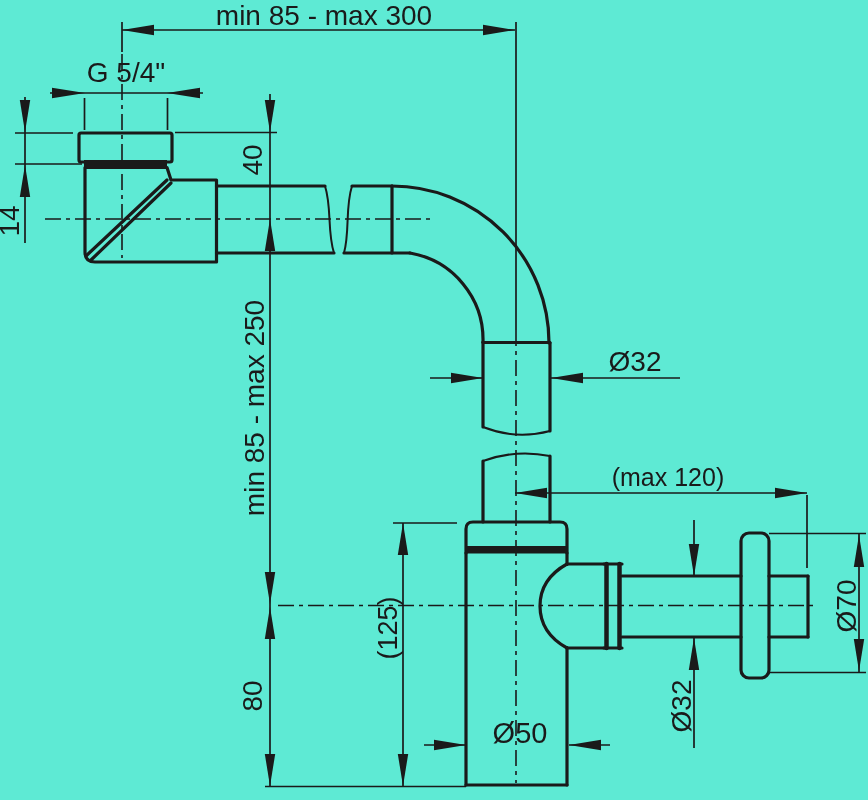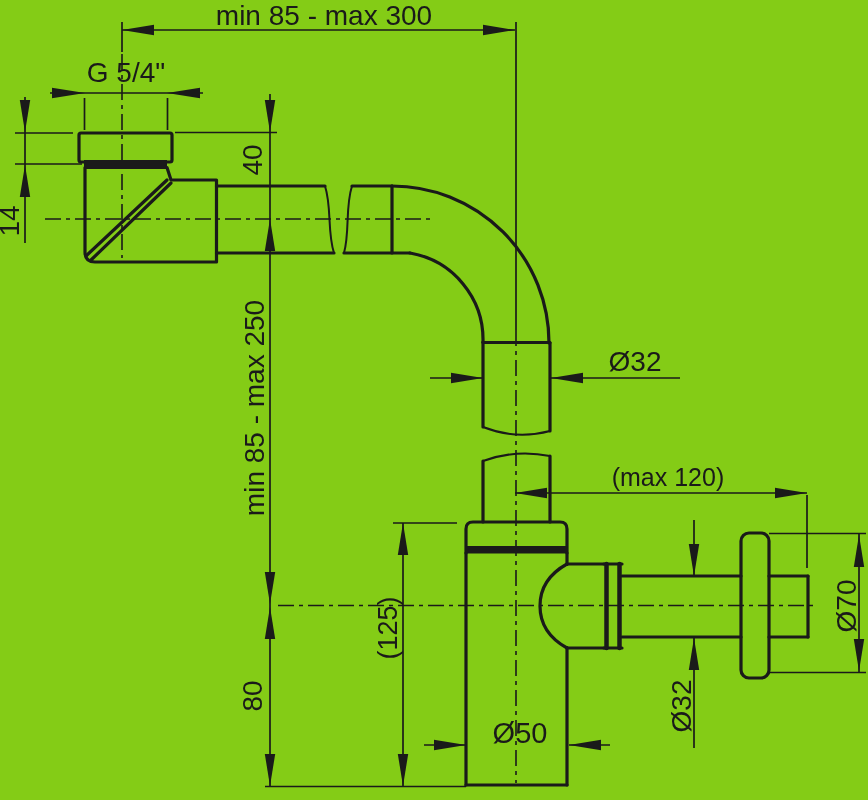--- a/index.html
+++ b/index.html
@@ -1,16 +1,16 @@
 <!DOCTYPE html>
 <html><head>
 <meta charset="utf-8">
 <style>
   html,body{margin:0;padding:0;background:#ffffff;}
-  .stage{width:868px;height:800px;position:relative;background:#84cc16;overflow:hidden;}
+  .stage{width:868px;height:800px;position:relative;background:#5eead4;overflow:hidden;}
   svg{display:block;}
   text{font-family:"Liberation Sans","DejaVu Sans",sans-serif;fill:#1a1a1a;}
 </style>
 </head>
 <body>
 
 <div class="stage">
 <svg width="868" height="800" viewBox="0 0 868 800">
 
   <g stroke="#1a1a1a" stroke-width="1.6" fill="none" stroke-dasharray="16 5 4 5">

